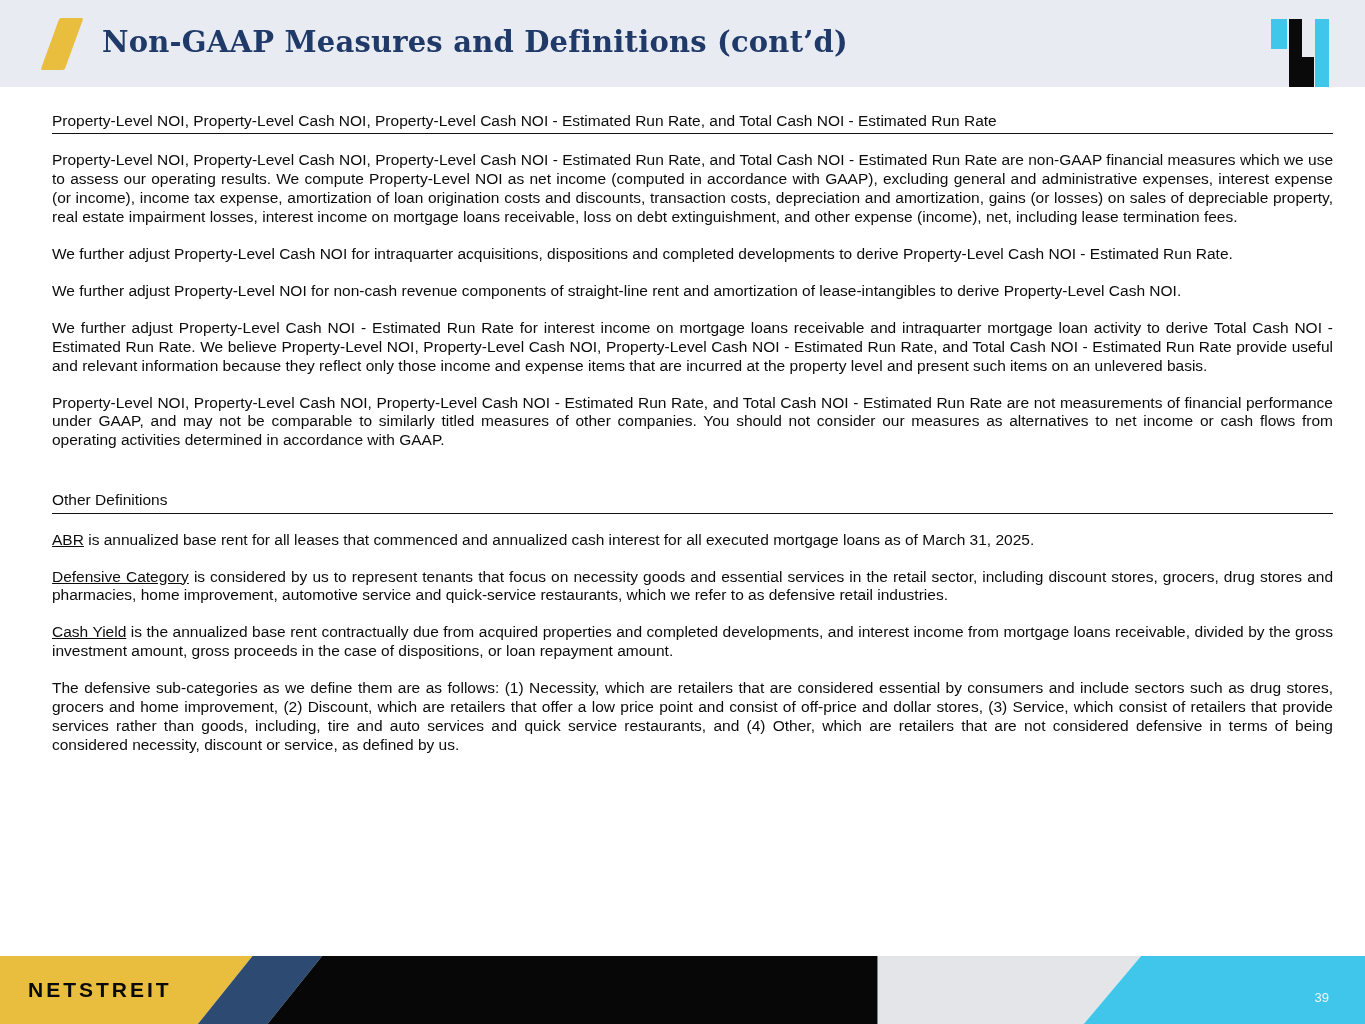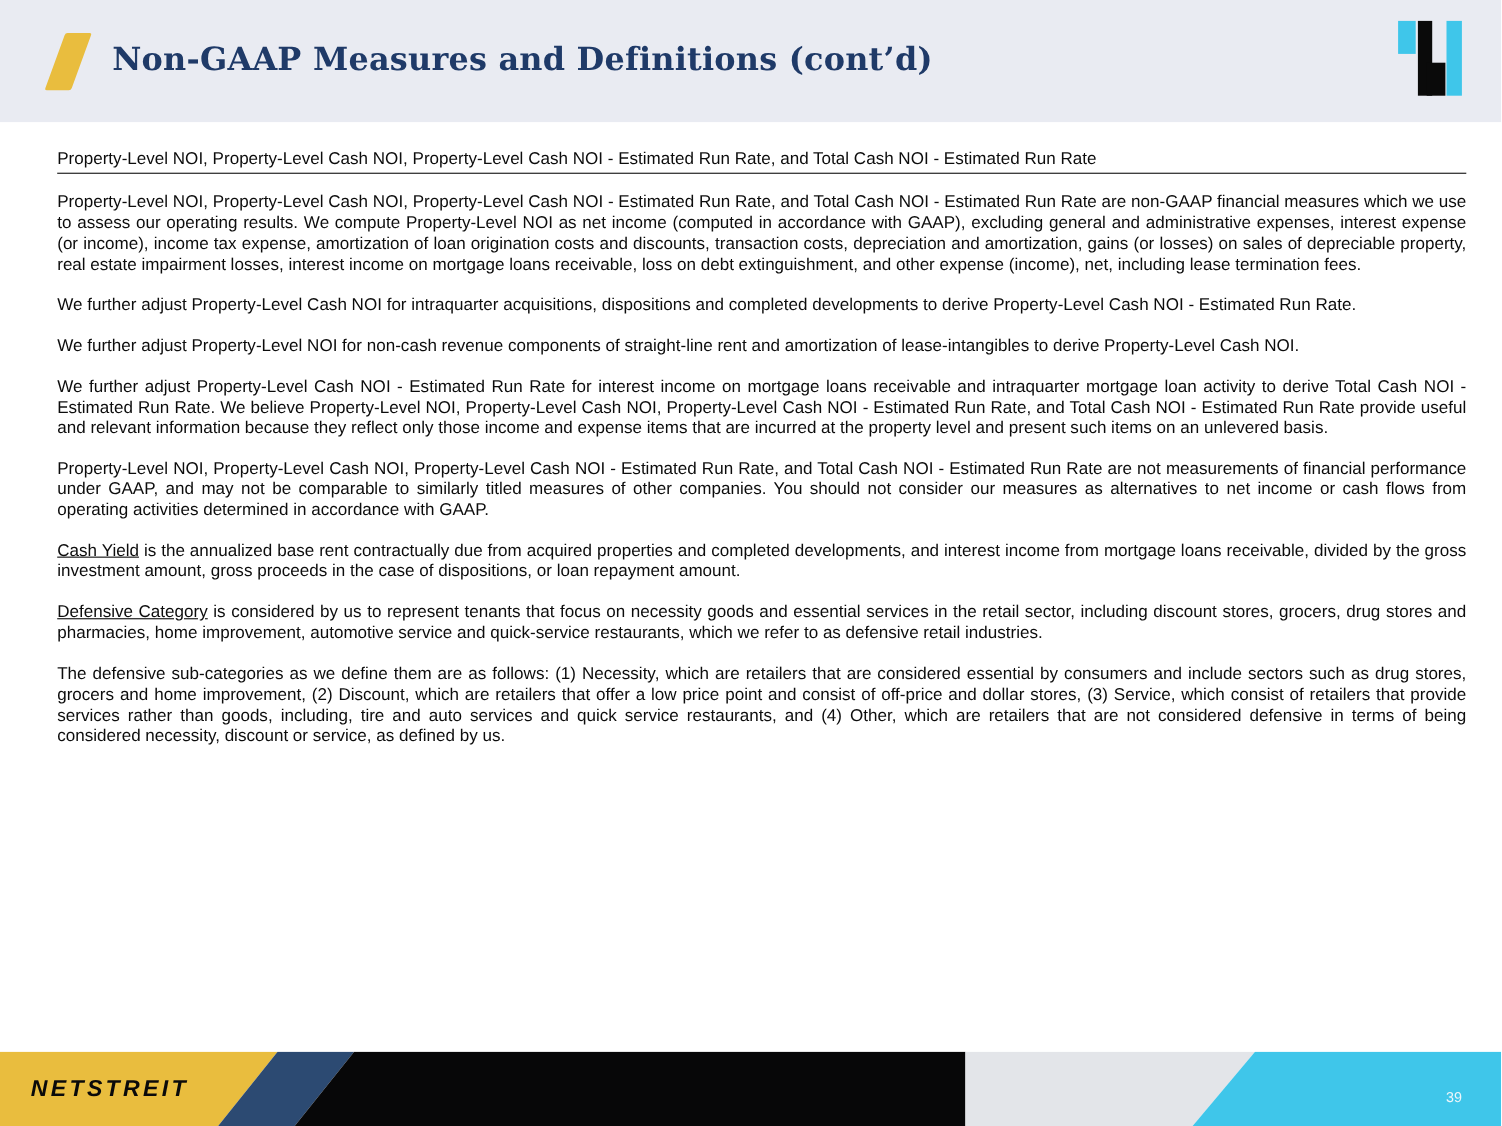--- a/index.html
+++ b/index.html
@@ -10,21 +10,21 @@
     position: relative;
     width: 1365px;
     height: 1024px;
     background: #ffffff;
     overflow: hidden;
   }
 
   
   .header {
     position: relative;
-    height: 111px;
+    height: 87px;
     background: #e9ebf2;
     display: flex;
     align-items: center;
     padding-left: 50px;
   }
   .slash-icon {
     width: 24px;
     height: 52px;
     background: #e9bd3e;
     transform: skewX(-20deg);
@@ -104,21 +104,20 @@
   }
   .brand {
     position: absolute;
     left: 28px;
     top: 50%;
     transform: translateY(-50%);
     font-weight: bold;
     font-size: 21px;
     letter-spacing: 3px;
     color: #0a0a0a;
-    font-style: italic;
   }
   .page-number {
     position: absolute;
     right: 36px;
     top: 34px;
     font-size: 13px;
     color: #eef6fa;
   }
 </style>
 </head>
@@ -140,25 +139,27 @@
   <div class="content">
 
     <div class="section-heading">Property-Level NOI, Property-Level Cash NOI, Property-Level Cash NOI - Estimated Run Rate, and Total Cash NOI - Estimated Run Rate</div>
 
     <p>Property-Level NOI, Property-Level Cash NOI, Property-Level Cash NOI - Estimated Run Rate, and Total Cash NOI - Estimated Run Rate are non-GAAP financial measures which we use to assess our operating results. We compute Property-Level NOI as net income (computed in accordance with GAAP), excluding general and administrative expenses, interest expense (or income), income tax expense, amortization of loan origination costs and discounts, transaction costs, depreciation and amortization, gains (or losses) on sales of depreciable property, real estate impairment losses, interest income on mortgage loans receivable, loss on debt extinguishment, and other expense (income), net, including lease termination fees.</p>
     <p>We further adjust Property-Level Cash NOI for intraquarter acquisitions, dispositions and completed developments to derive Property-Level Cash NOI - Estimated Run Rate.</p>
     <p>We further adjust Property-Level NOI for non-cash revenue components of straight-line rent and amortization of lease-intangibles to derive Property-Level Cash NOI.</p>
     <p>We further adjust Property-Level Cash NOI - Estimated Run Rate for interest income on mortgage loans receivable and intraquarter mortgage loan activity to derive Total Cash NOI - Estimated Run Rate. We believe Property-Level NOI, Property-Level Cash NOI, Property-Level Cash NOI - Estimated Run Rate, and Total Cash NOI - Estimated Run Rate provide useful and relevant information because they reflect only those income and expense items that are incurred at the property level and present such items on an unlevered basis.</p>
     <p>Property-Level NOI, Property-Level Cash NOI, Property-Level Cash NOI - Estimated Run Rate, and Total Cash NOI - Estimated Run Rate are not measurements of financial performance under GAAP, and may not be comparable to similarly titled measures of other companies. You should not consider our measures as alternatives to net income or cash flows from operating activities determined in accordance with GAAP.</p>
 
+    <div class="section-heading defs-gap">Other Definitions</div>
 
+    <p><span class="term">ABR</span><span> is annualized base rent for all leases that commenced and annualized cash interest for all executed mortgage loans as of March 31, 2025.</span></p>
+
+    <p><span class="term">Defensive Category</span><span> is considered by us to represent tenants that focus on necessity goods and essential services in the retail sector, including discount stores, grocers, drug stores and pharmacies, home improvement, automotive service and quick-service restaurants, which we refer to as defensive retail industries.</span></p>
 
     <p><span class="term">Cash Yield</span><span> is the annualized base rent contractually due from acquired properties and completed developments, and interest income from mortgage loans receivable, divided by the gross investment amount, gross proceeds in the case of dispositions, or loan repayment amount.</span></p>
-
-    <p><span class="term">Defensive Category</span><span> is considered by us to represent tenants that focus on necessity goods and essential services in the retail sector, including discount stores, grocers, drug stores and pharmacies, home improvement, automotive service and quick-service restaurants, which we refer to as defensive retail industries.</span></p>
 
     <p><span>The defensive sub-categories as we define them are as follows: (1) Necessity, which are retailers that are considered essential by consumers and include sectors such as drug stores, grocers and home improvement, (2) Discount, which are retailers that offer a low price point and consist of off-price and dollar stores, (3) Service, which consist of retailers that provide services rather than goods, including, tire and auto services and quick service restaurants, and (4) Other, which are retailers that are not considered defensive in terms of being considered necessity, discount or service, as defined by us.</span></p>
 
   </div>
 
   <div class="footer">
     <div class="seg seg-yellow"></div>
     <div class="seg seg-navy"></div>
     <div class="seg seg-black"></div>
     <div class="seg seg-gray"></div>

